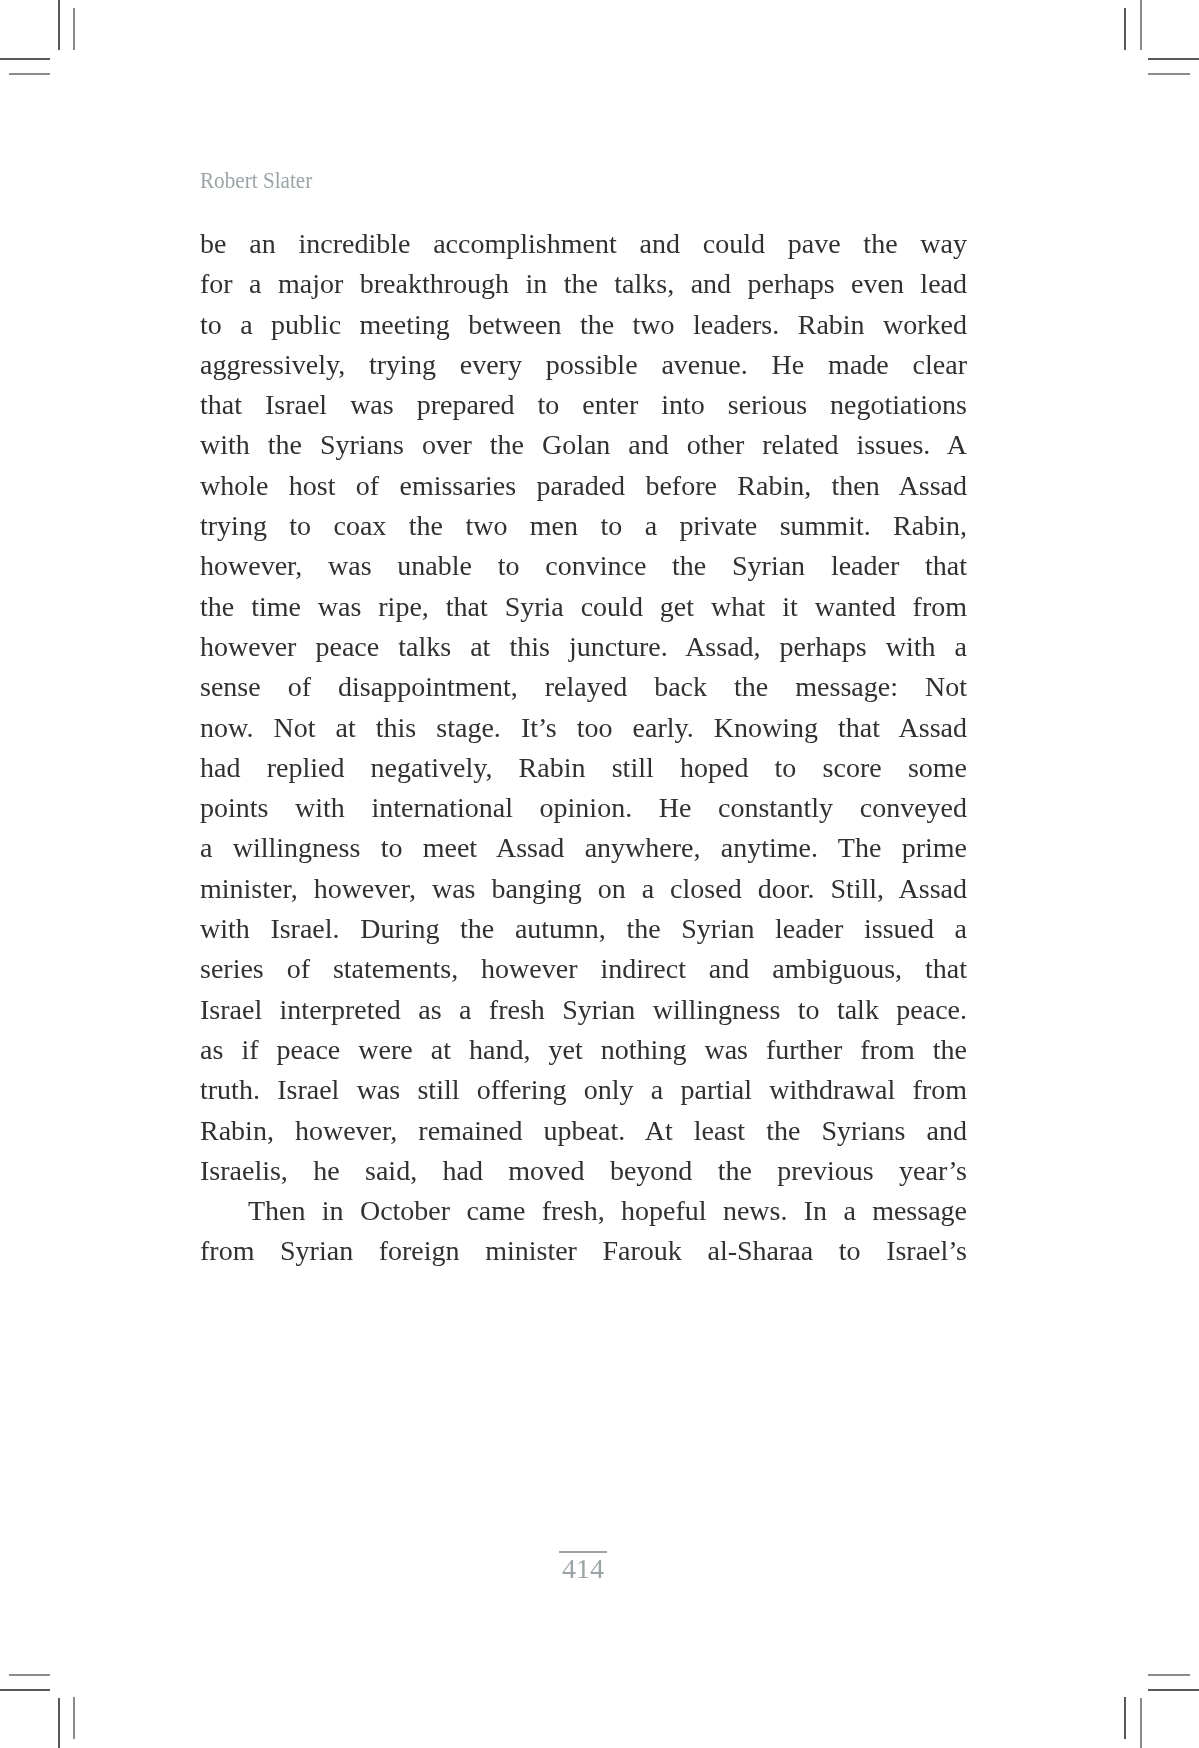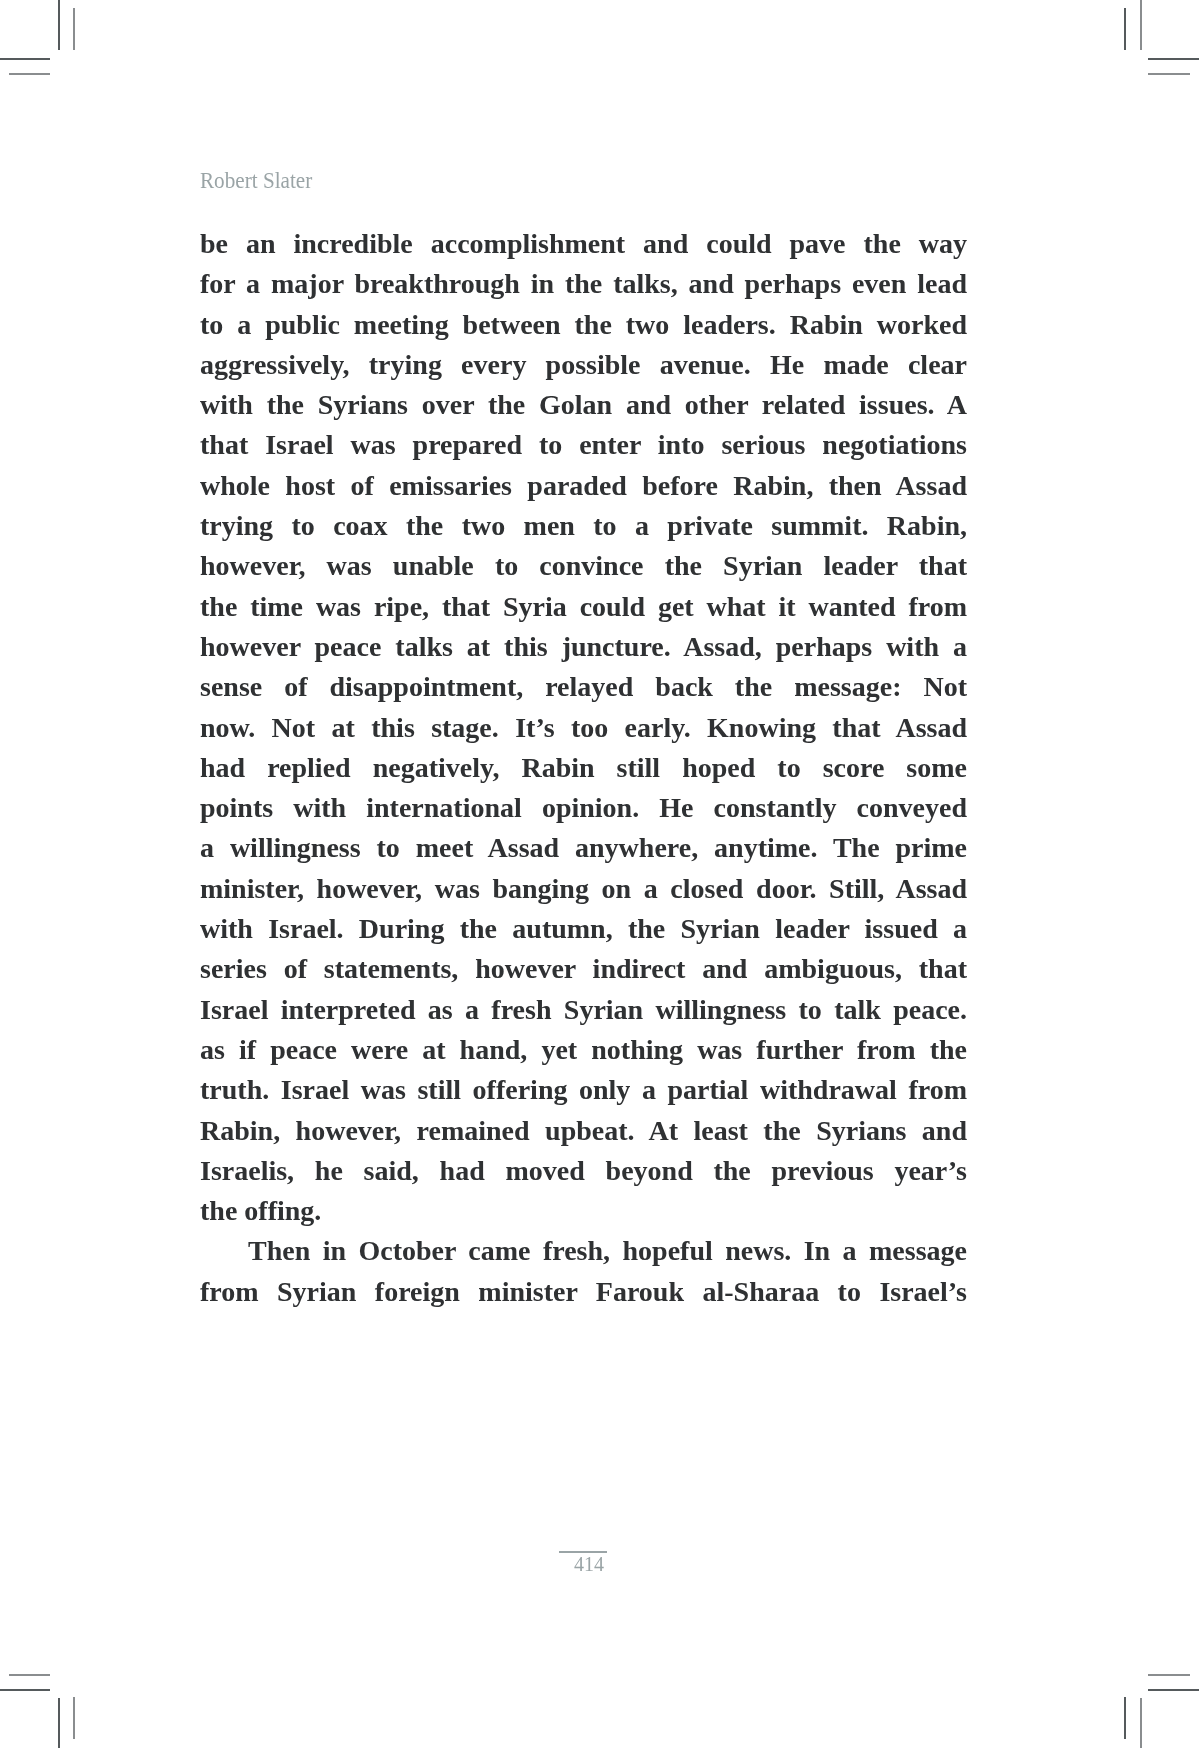--- a/index.html
+++ b/index.html
@@ -12,36 +12,36 @@
 
   .running-head {
     position: absolute; left: 200px; top: 168px;
     font-family: "Liberation Serif", "DejaVu Serif", serif;
     font-size: 23px; color: #9aa4a6; white-space: nowrap;
     transform: scaleX(0.92); transform-origin: left top;
   }
   .body-text {
     position: absolute; left: 200px; top: 224px; width: 767px;
     font-family: "Liberation Serif", "DejaVu Serif", serif;
-    font-size: 28px; line-height: 40.3px; color: #2f3133; font-weight: bold;
+    font-size: 28px; line-height: 40.3px; color: #2f3133;
   }
   .line {
     display: block; white-space: nowrap; text-align: justify;
     text-align-last: justify; height: 40.3px; overflow: visible;
   }
   .line.last { text-align-last: left; }
   .line.indent { padding-left: 48px; }
   .folio-rule {
     position: absolute; left: 559px; top: 1551px; width: 48px; height: 1.5px;
     background: #9aa4a6;
   }
   .folio {
     position: absolute; left: 559px; top: 1553px; width: 48px; text-align: center;
     font-family: "Liberation Serif", "DejaVu Serif", serif;
-    font-size: 20px; color: #9aa4a6; margin-left: 6px;
+    font-size: 28px; color: #9aa4a6;
   }
 </style>
 </head>
 <body>
 
 <div class="mark v dark" style="left:58px; top:0; height:50px;"></div>
 <div class="mark v mid" style="left:73px; top:8px; height:42px;"></div>
 <div class="mark h dark" style="left:0; top:58px; width:50px;"></div>
 <div class="mark h mid" style="left:9px; top:73px; width:41px;"></div>
 
@@ -60,39 +60,38 @@
 <div class="mark v dark" style="left:1124px; top:1697px; height:42px;"></div>
 <div class="mark v mid" style="left:1140px; top:1698px; height:50px;"></div>
 
 <div class="running-head">Robert Slater</div>
 
 <div class="body-text">
   <span class="line">be an incredible accomplishment and could pave the way</span>
   <span class="line">for a major breakthrough in the talks, and perhaps even lead</span>
   <span class="line">to a public meeting between the two leaders. Rabin worked</span>
   <span class="line">aggressively, trying every possible avenue. He made clear</span>
+  <span class="line">that Israel was prepared to enter into serious negotiations</span>
   <span class="line">with the Syrians over the Golan and other related issues. A</span>
-  <span class="line">that Israel was prepared to enter into serious negotiations</span>
   <span class="line">whole host of emissaries paraded before Rabin, then Assad</span>
   <span class="line">trying to coax the two men to a private summit. Rabin,</span>
   <span class="line">however, was unable to convince the Syrian leader that</span>
   <span class="line">the time was ripe, that Syria could get what it wanted from</span>
   <span class="line">however peace talks at this juncture. Assad, perhaps with a</span>
   <span class="line">sense of disappointment, relayed back the message: Not</span>
   <span class="line">now. Not at this stage. It’s too early. Knowing that Assad</span>
   <span class="line">had replied negatively, Rabin still hoped to score some</span>
   <span class="line">points with international opinion. He constantly conveyed</span>
   <span class="line">a willingness to meet Assad anywhere, anytime. The prime</span>
   <span class="line">minister, however, was banging on a closed door. Still, Assad</span>
   <span class="line">with Israel. During the autumn, the Syrian leader issued a</span>
   <span class="line">series of statements, however indirect and ambiguous, that</span>
   <span class="line">Israel interpreted as a fresh Syrian willingness to talk peace.</span>
   <span class="line">as if peace were at hand, yet nothing was further from the</span>
   <span class="line">truth. Israel was still offering only a partial withdrawal from</span>
   <span class="line">Rabin, however, remained upbeat. At least the Syrians and</span>
   <span class="line">Israelis, he said, had moved beyond the previous year’s</span>
-  <span class="line last">the offing.</span>
   <span class="line indent">Then in October came fresh, hopeful news. In a message</span>
   <span class="line">from Syrian foreign minister Farouk al-Sharaa to Israel’s</span>
 </div>
 
 <div class="folio-rule"></div>
 <div class="folio">414</div>
 
 </body></html>

